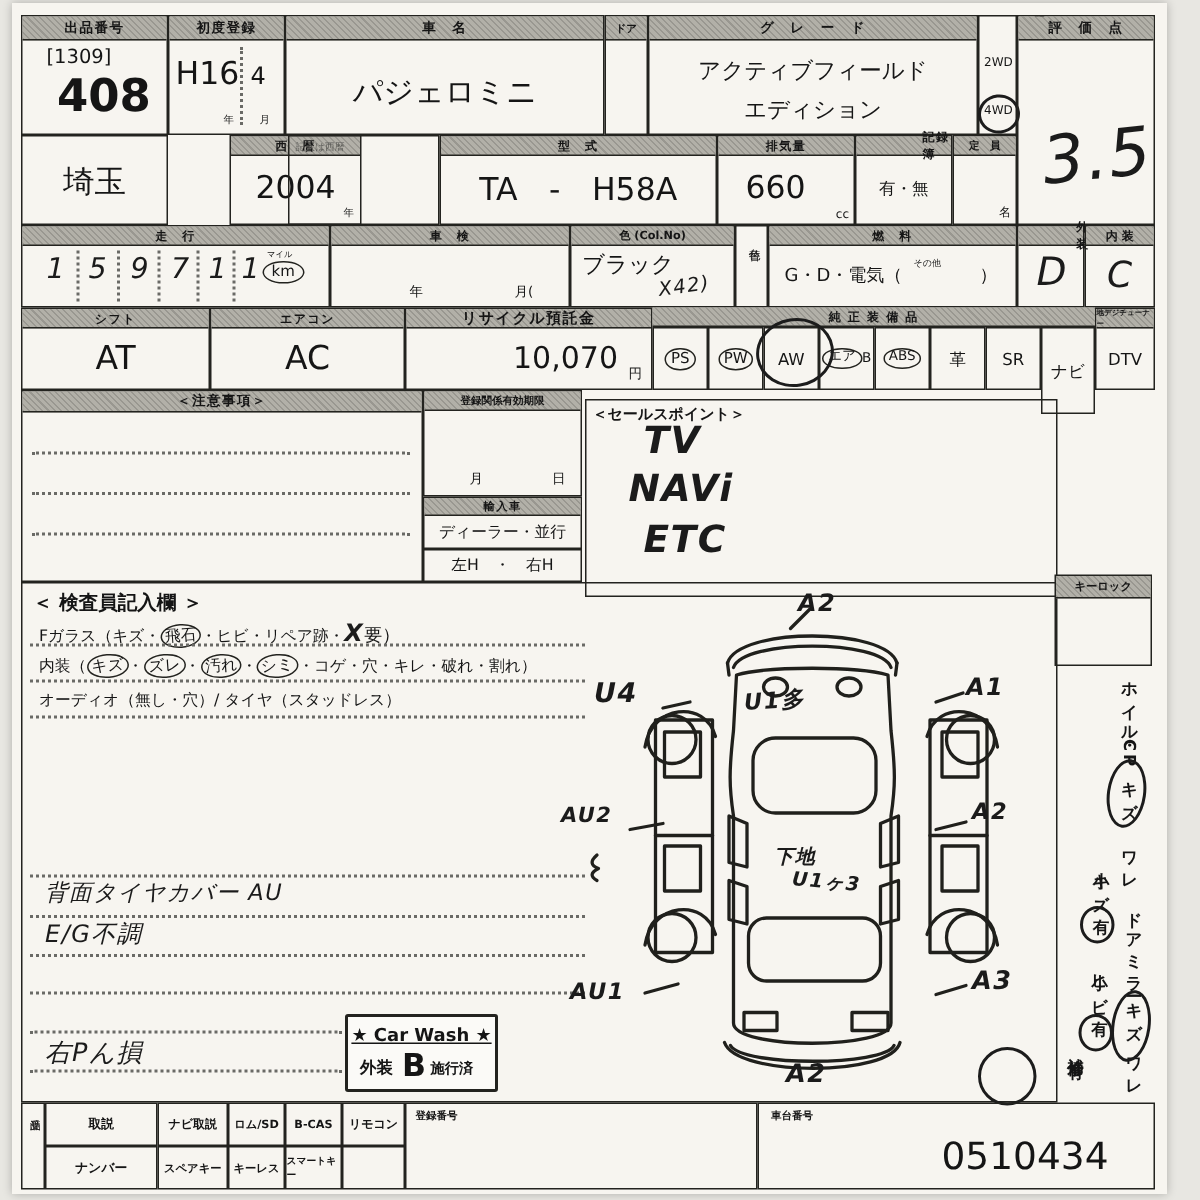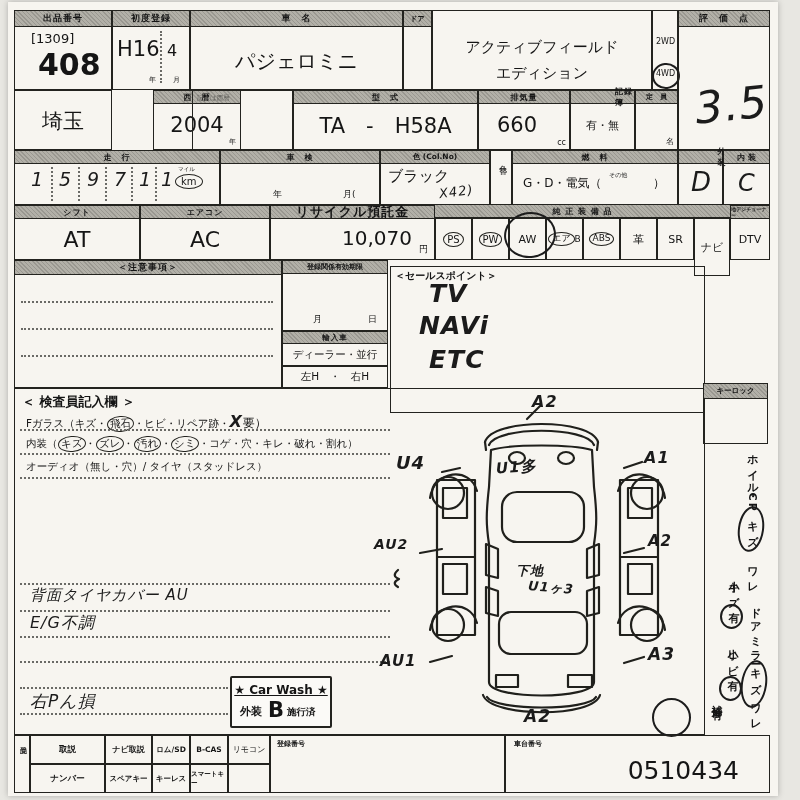--- a/index.html
+++ b/index.html
@@ -48,20 +48,21 @@
   <div class="cell" style="left:190px;top:10px;width:213px;height:80px;">
     <div class="band">車　名</div>
     <div class="txt ctr" style="left:0;right:0;top:28px;height:44px;font-size:20px;">パジェロミニ</div>
   </div>
 
   <div class="cell" style="left:403px;top:10px;width:29px;height:80px;">
     <div class="band" style="font-size:7px;letter-spacing:0;">ドア</div>
   </div>
 
   <div class="cell" style="left:432px;top:10px;width:220px;height:80px;">
+    <div class="band">グ　レ　ー　ド</div>
     <div class="txt ctr" style="left:0;right:0;top:24px;height:24px;font-size:15px;">アクティブフィールド</div>
     <div class="txt ctr" style="left:0;right:0;top:50px;height:24px;font-size:15px;">エディション</div>
   </div>
 
   <div class="cell" style="left:652px;top:10px;width:26px;height:80px;">
     <div class="band" style="font-size:6.5px;letter-spacing:0;margin-left:40px;">駆動</div>
     <div class="txt" style="left:3px;top:26px;font-size:8px;">2WD</div>
     <div class="txt" style="left:3px;top:58px;font-size:8px;">4WD</div>
     <div class="handoval" style="left:-1px;top:52px;width:24px;height:22px;transform:rotate(-6deg);"></div>
   </div>
@@ -160,21 +161,21 @@
     <div class="band" style="height:13px;font-size:8px;">シフト</div>
     <div class="txt ctr" style="left:0;right:0;top:16px;height:34px;font-size:22px;">AT</div>
   </div>
 
   <div class="cell" style="left:140px;top:205px;width:130px;height:55px;">
     <div class="band" style="height:13px;font-size:8px;">エアコン</div>
     <div class="txt ctr" style="left:0;right:0;top:16px;height:34px;font-size:22px;">AC</div>
   </div>
 
   <div class="cell" style="left:270px;top:205px;width:165px;height:55px;">
-    <div class="band" style="height:13px;font-size:13px;">リサイクル預託金</div>
+    <div class="band" style="height:13px;font-size:10px;">リサイクル預託金</div>
     <div class="txt" style="right:22px;top:20px;font-size:20px;">10,070</div>
     <div class="txt" style="right:6px;bottom:3px;font-size:9px;">円</div>
   </div>
 
   <div class="band" style="left:435px;top:205px;width:295px;height:13px;font-size:8px;">純 正 装 備 品</div>
 
   <div class="cell ctr" style="left:435px;top:218px;width:37px;height:42px;font-size:10px;">
       <span class="pcirc">PS</span>
     </div>
   <div class="cell ctr" style="left:472px;top:218px;width:37px;height:42px;font-size:10px;">
@@ -219,21 +220,21 @@
     <div class="txt" style="right:10px;bottom:4px;font-size:9px;">日</div>
   </div>
   <div class="cell" style="left:282px;top:331px;width:106px;height:35px;">
     <div class="band" style="height:12px;font-size:7.5px;">輸入車</div>
     <div class="txt ctr" style="left:0;right:0;top:13px;height:20px;font-size:10.5px;">ディーラー・並行</div>
   </div>
   <div class="cell" style="left:282px;top:366px;width:106px;height:22px;">
     <div class="txt ctr" style="left:0;right:0;top:0;height:20px;font-size:10.5px;">左H　・　右H</div>
   </div>
 
-  <div class="cell" style="left:390px;top:266px;width:315px;height:147px;">
+  <div class="cell" style="left:390px;top:266px;width:315px;height:132px;">
     <div class="txt" style="left:4px;top:2px;font-size:10px;font-weight:bold;">＜セールスポイント＞</div>
     <div class="txt hw" style="left:38px;top:12px;font-size:25px;font-weight:bold;">TV</div>
     <div class="txt hw" style="left:28px;top:44px;font-size:25px;font-weight:bold;">NAVi</div>
     <div class="txt hw" style="left:38px;top:78px;font-size:25px;font-weight:bold;">ETC</div>
   </div>
 
   <div class="cell" style="left:14px;top:388px;width:691px;height:347px;"></div>
 
   <div class="txt" style="left:22px;top:393px;font-size:13px;font-weight:bold;">＜ 検査員記入欄 ＞</div>
 
@@ -348,21 +349,21 @@
   <div class="handoval" style="left:741px;top:660px;width:22px;height:44px;transform:rotate(8deg);border-width:2px;"></div>
   <div class="handoval" style="left:719px;top:676px;width:19px;height:21px;border-width:2px;"></div>
 
   <div class="cell" style="left:14px;top:735px;width:16px;height:58px;">
     <div class="vtext" style="left:3px;top:5px;font-size:7px;letter-spacing:0;font-weight:normal;">受渡品</div>
   </div>
   <div class="cell ctr" style="left:30px;top:735px;width:75px;height:29px;font-size:8.5px;font-weight:bold;">取説</div>
   <div class="cell ctr" style="left:105px;top:735px;width:47px;height:29px;font-size:8px;font-weight:bold;">ナビ取説</div>
   <div class="cell ctr" style="left:152px;top:735px;width:38px;height:29px;font-size:7.5px;font-weight:bold;">ロム/SD</div>
   <div class="cell ctr" style="left:190px;top:735px;width:38px;height:29px;font-size:7.5px;font-weight:bold;">B-CAS</div>
-  <div class="cell ctr" style="left:228px;top:735px;width:42px;height:29px;font-size:8px;font-weight:normal;">リモコン</div>
+  <div class="cell ctr" style="left:228px;top:735px;width:42px;height:29px;font-size:8px;font-weight:bold;">リモコン</div>
   <div class="cell ctr" style="left:30px;top:764px;width:75px;height:29px;font-size:8.5px;font-weight:bold;">ナンバー</div>
   <div class="cell ctr" style="left:105px;top:764px;width:47px;height:29px;font-size:7.5px;font-weight:bold;">スペアキー</div>
   <div class="cell ctr" style="left:152px;top:764px;width:38px;height:29px;font-size:7.5px;font-weight:bold;">キーレス</div>
   <div class="cell ctr" style="left:190px;top:764px;width:38px;height:29px;font-size:6.5px;font-weight:bold;">スマートキー</div>
   <div class="cell" style="left:228px;top:764px;width:42px;height:29px;"></div>
 
   <div class="cell" style="left:270px;top:735px;width:235px;height:58px;">
     <div class="txt" style="left:6px;top:3px;font-size:7px;font-weight:bold;">登録番号</div>
   </div>
 

